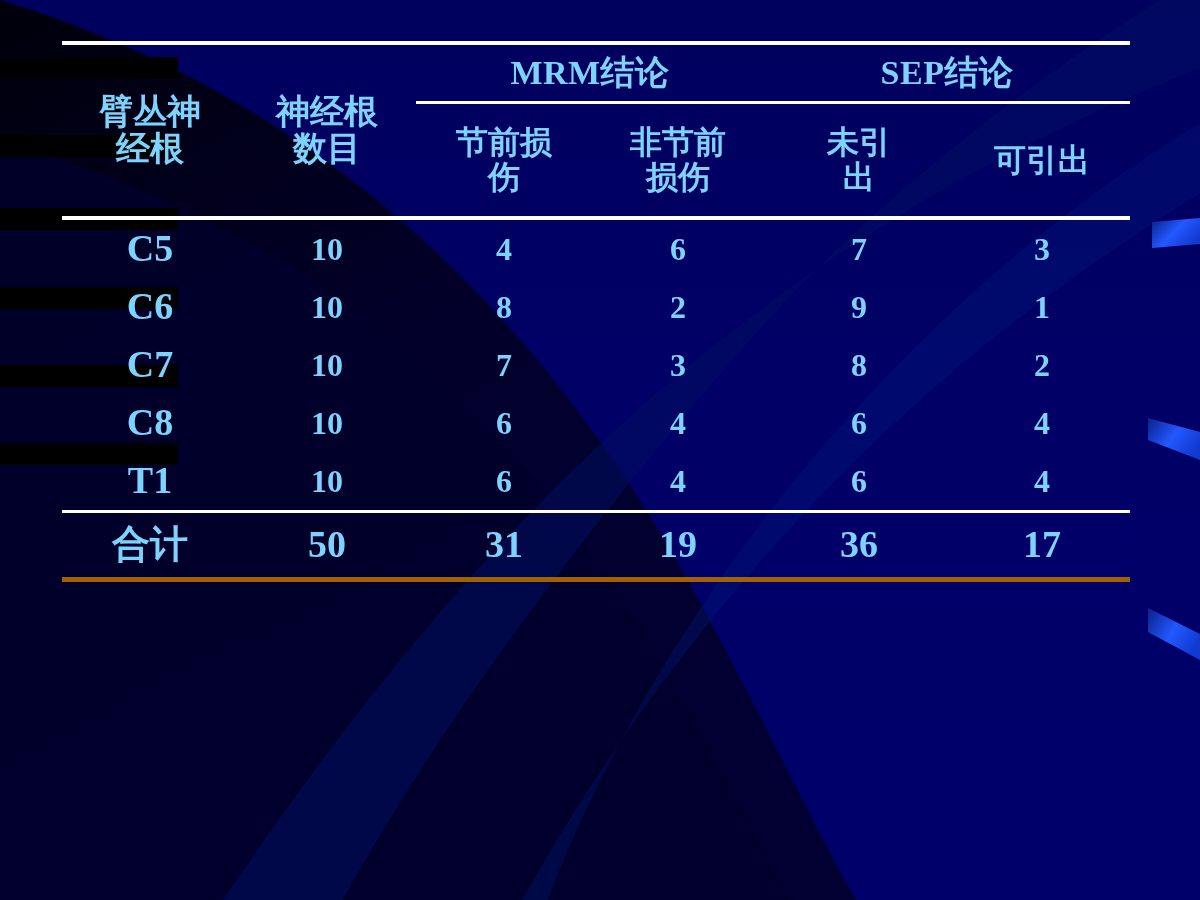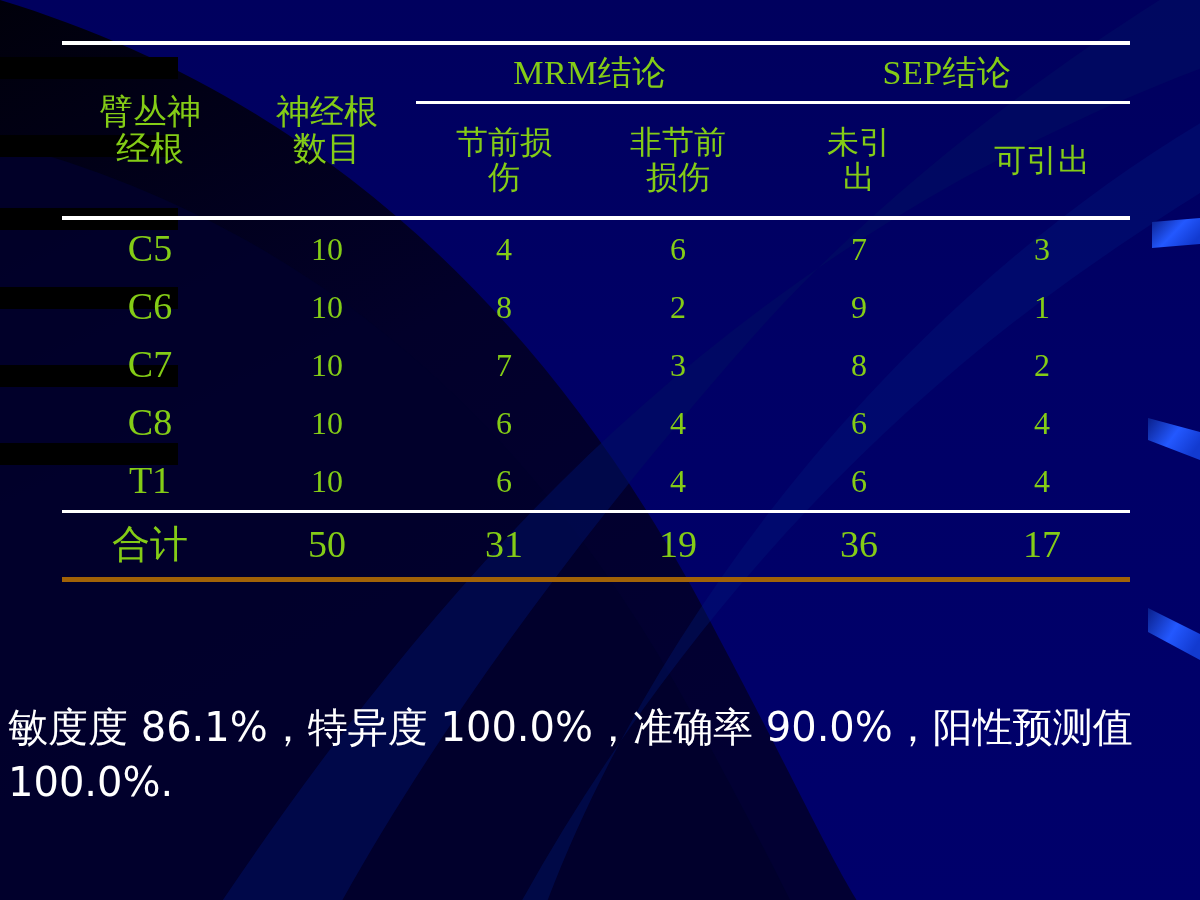--- a/index.html
+++ b/index.html
@@ -63,22 +63,22 @@
   }
   table.data {
     width: 1068px;
     border-collapse: collapse;
     table-layout: fixed;
   }
   table.data td, table.data th {
     padding: 0;
     text-align: center;
     vertical-align: middle;
-    font-weight: normal;
-    color: #84cc16;
+    font-weight: bold;
+    color: #7dd3fc;
     line-height: 1.08;
   }
 
   
   .rule-top    { border-top: 4px solid #ffffff; }
   .rule-head   { border-bottom: 4px solid #ffffff; }
   .rule-total  { border-top: 3px solid #ffffff; }
   .rule-bottom { border-bottom: 5px solid #a16207; }
 
   
@@ -282,15 +282,14 @@
           <td class="rule-total rule-bottom">50</td>
           <td class="rule-total rule-bottom">31</td>
           <td class="rule-total rule-bottom">19</td>
           <td class="rule-total rule-bottom">36</td>
           <td class="rule-total rule-bottom">17</td>
         </tr>
       </tbody>
     </table>
   </div>
 
-  <div id="summary">敏度度 86.1%，特异度 100.0%，准确率 90.0%，阳性预测值 100.0%.</div>
 
 </div>
 
 </body></html>

